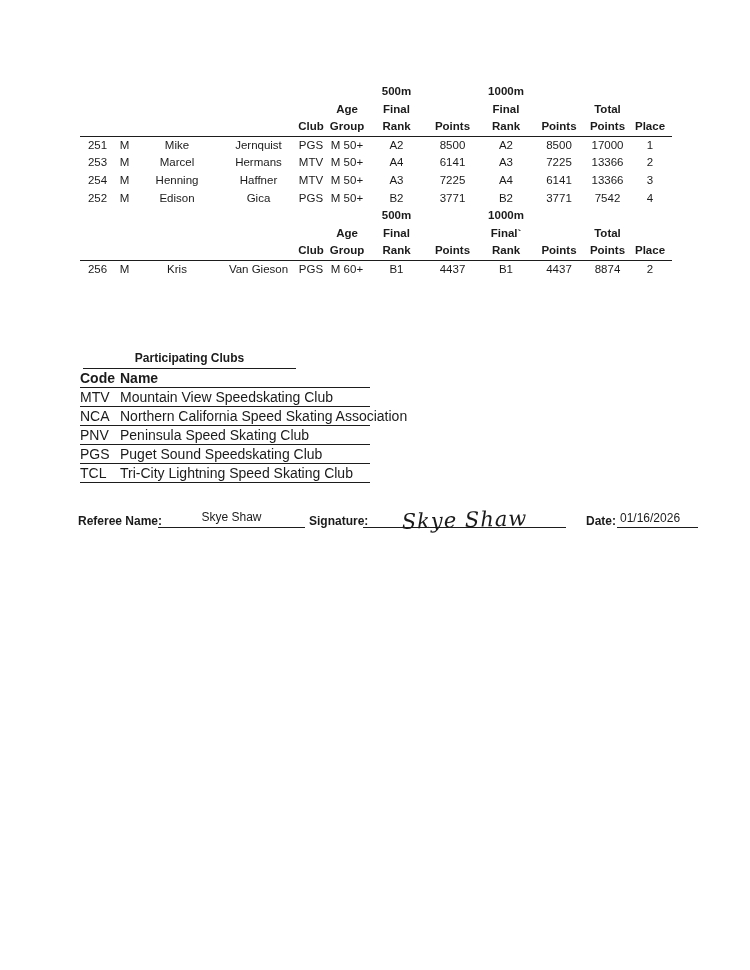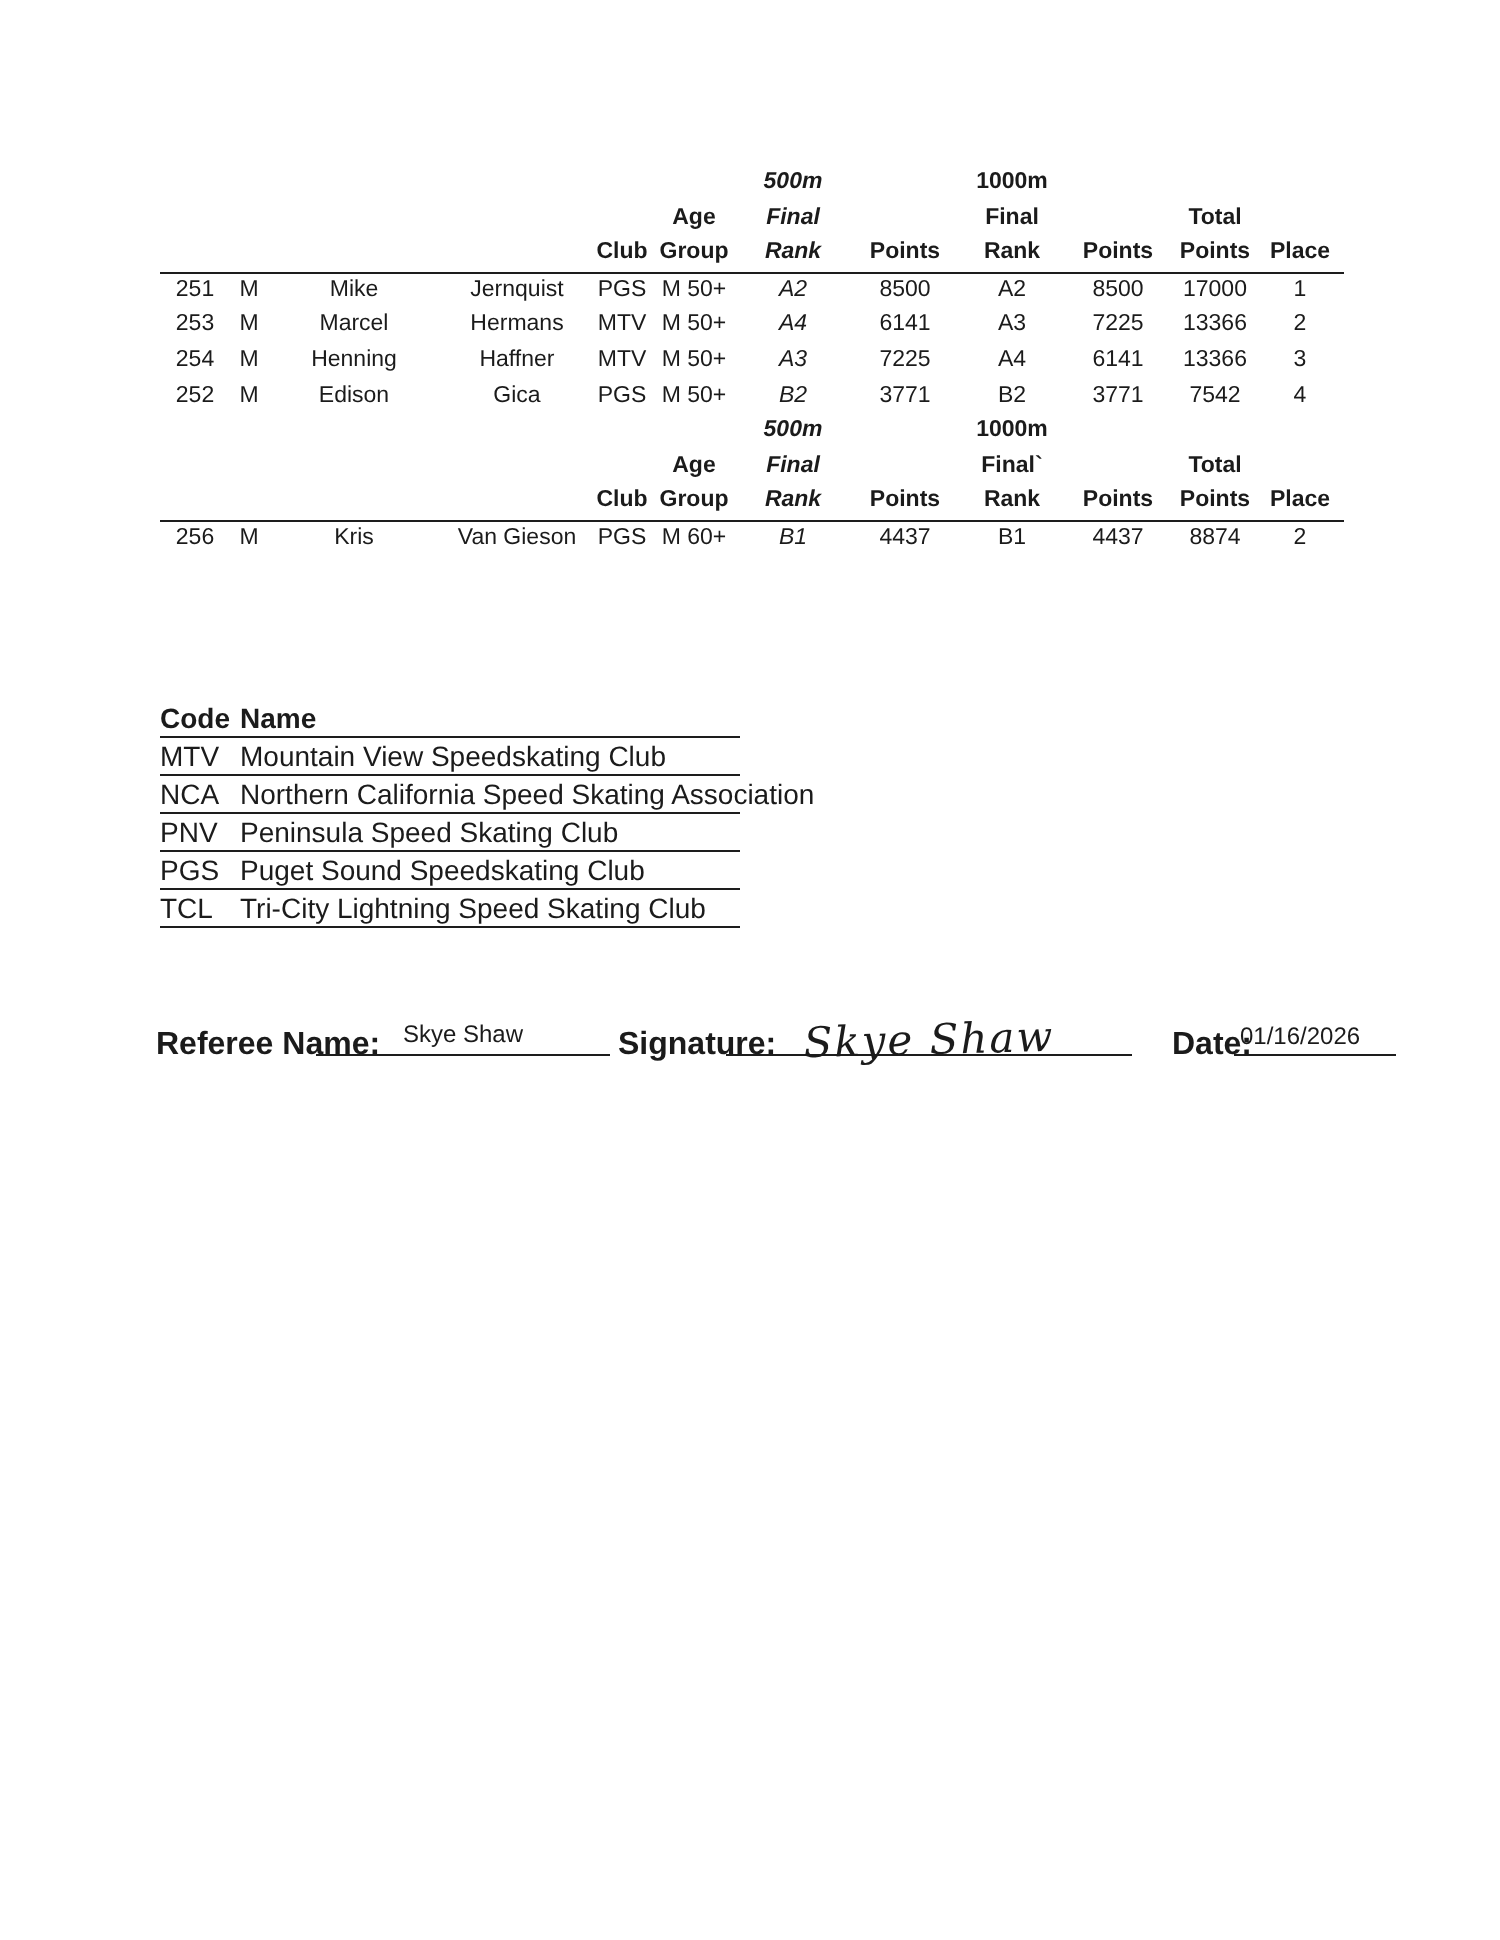--- a/index.html
+++ b/index.html
@@ -18,42 +18,42 @@
     white-space:nowrap; overflow:visible; font-weight:normal; text-align:center;
   }
   .results th { font-weight:bold; }
   .results .rule th, .results .rule td { border-bottom:1.6px solid #1d1d1d; }
   .c-num   { text-align:left;  padding-left:8px;  width:35px; }
   .c-g     { width:19px; }
   .c-first { text-align:left;  padding-left:6px;  width:86px; }
   .c-last  { text-align:left;  padding-left:4px;  width:77px; }
   .c-club  { text-align:right; padding-right:2px; width:28px; }
   .c-group { width:44px; }
-  .c-r1 { width:55px;font-style:italic; } .c-p1 { width:57px; }
+  .c-r1 { width:55px; } .c-p1 { width:57px; }
   .c-r2 { width:50px; } .c-p2 { width:56px; }
   .c-tp { width:41px; } .c-pl { width:44px; }
 
   
   .clubs { position:absolute; left:80px; top:350px; width:290px; }
   .clubs-title {
     margin-left:3px; width:213px; text-align:center; font-weight:bold;
     font-size:12px; line-height:16px; padding-bottom:2px;
     border-bottom:1.6px solid #1d1d1d;
   }
   .clubs table { border-collapse:collapse; table-layout:fixed; width:290px; }
   .clubs th, .clubs td {
     height:18px; line-height:18px; padding:0; font-size:14px;
     white-space:nowrap; text-align:left; border-bottom:1.6px solid #1d1d1d;
   }
   .clubs th { font-weight:bold; }
   .cl-code { width:40px; padding-left:4px; }
   .cl-name { padding-left:2px; }
 
   
-  .f-label { position:absolute; font-size:16px; font-weight:bold; white-space:nowrap; }
+  .f-label { position:absolute; font-size:12px; font-weight:bold; white-space:nowrap; }
   .f-field {
     position:absolute; border-bottom:1.6px solid #1d1d1d; text-align:center;
     font-size:12px; display:flex; align-items:flex-end; justify-content:center;
   }
   .f-field > span { display:block; width:100%; }
   #referee-field  { left:158px; top:505px; width:147px; height:23px; }
   #referee-field > span { margin-bottom:3px; }
   #signature-field { left:363px; top:495px; width:203px; height:33px; }
   .sig-text {
     font-family:"DejaVu Serif", serif; font-style:italic; font-size:21px;
@@ -226,20 +226,21 @@
         <td class="c-r2">B1</td>
         <td class="c-p2">4437</td>
         <td class="c-tp">8874</td>
         <td class="c-pl">2</td>
       </tr>
     </tbody>
       </table>
   </div>
 
   <div class="clubs">
+    <div class="clubs-title">Participating Clubs</div>
     <table>
       <tbody>
           <tr>
         <th class="cl-code">Code</th>
         <th class="cl-name">Name</th>
       </tr>
       <tr>
         <td class="cl-code">MTV</td>
         <td class="cl-name">Mountain View Speedskating Club</td>
       </tr>

